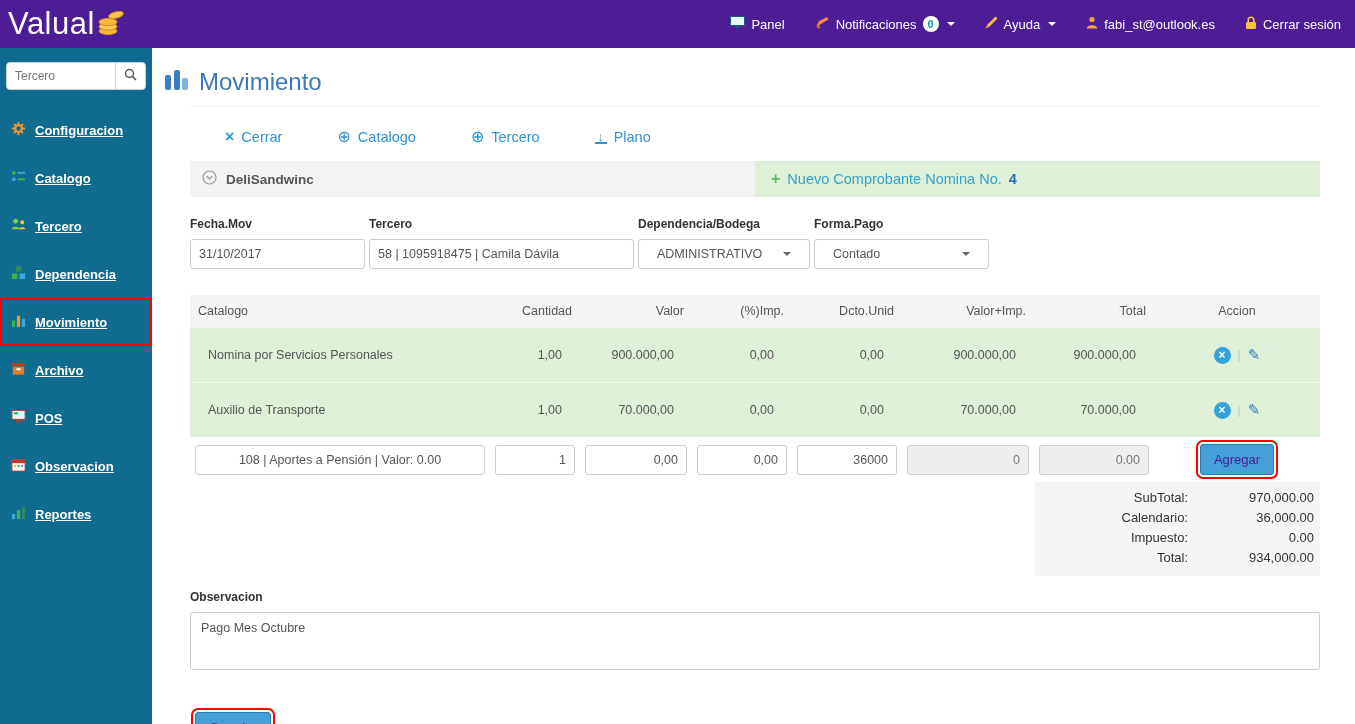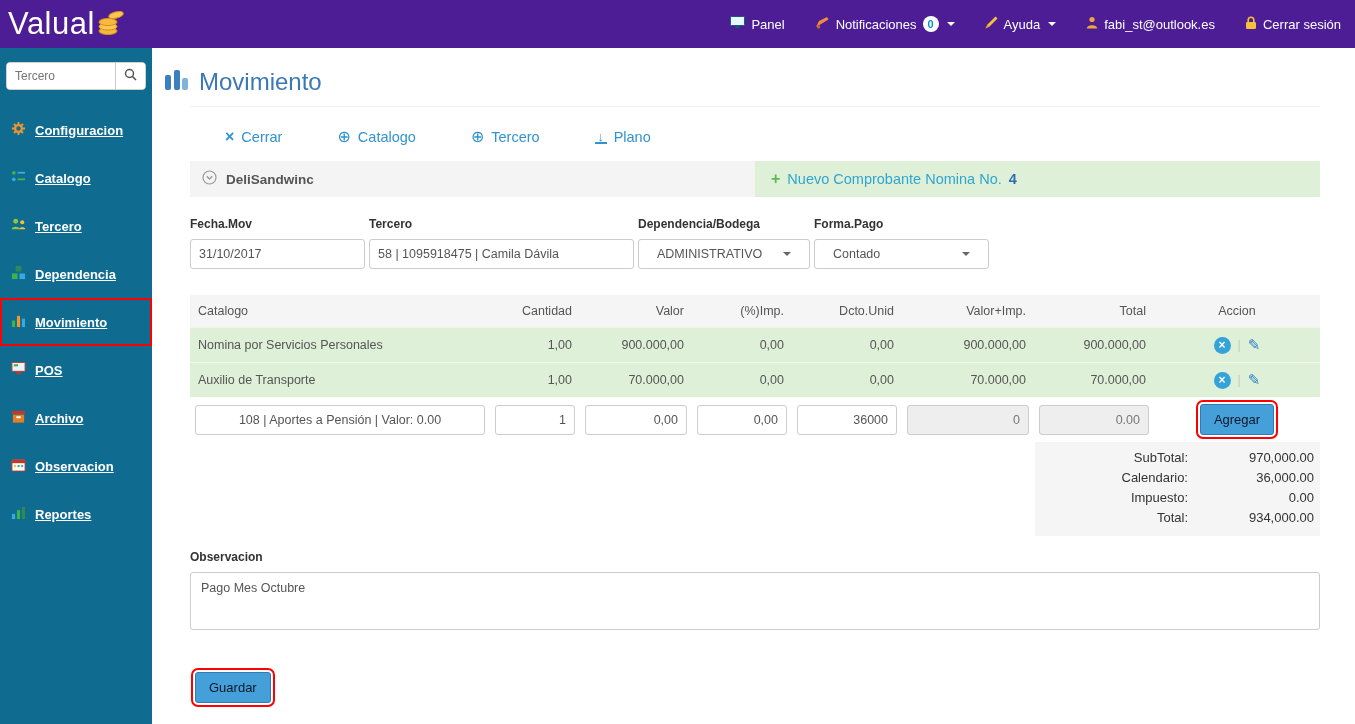--- a/index.html
+++ b/index.html
@@ -47,34 +47,34 @@
   .field label { display:block; font-size:12px; font-weight:bold; color:#333; margin-bottom:8px; }
   .field input { height:30px; width:100%; border:1px solid #ccc; border-radius:3px; padding:0 8px; font-size:12.5px; color:#555; font-family:inherit; }
   .f1{width:175px;} .f2{width:265px;} .f3{width:172px;} .f4{width:175px;}
   .fake-select { height:30px; border:1px solid #ccc; border-radius:3px; padding:0 18px; font-size:12.5px; color:#555; display:flex; align-items:center; justify-content:space-between; cursor:pointer; background:#fff; }
   .fake-select .caret { border-top-color:#666; }
 
   table { width:100%; border-collapse:collapse; font-size:12.5px; color:#555; table-layout:fixed; }
   thead th { background:#f5f5f5; font-weight:normal; padding:9px 8px; text-align:right; color:#555; }
   thead th:first-child { text-align:left; }
   thead th:last-child { text-align:center; }
-  tr.data-row td { background:#dff0d8; padding:8px; text-align:right; border-top:1px solid #eef7e8; }
+  tr.data-row td { background:#dff0d8; padding:18px; text-align:right; border-top:1px solid #eef7e8; }
   tr.data-row td:first-child { text-align:left; }
   tr.data-row td.action { text-align:center; }
   .action-wrap { display:inline-flex; align-items:center; gap:7px; }
   .del-icon { width:17px; height:17px; border-radius:50%; background:#33a3da; color:#fff; font-weight:bold; font-size:12px; line-height:17px; text-align:center; display:inline-block; cursor:pointer; }
   .sep { color:#c8c8c8; }
   .edit-icon { color:#2f7ec1; font-size:15px; cursor:pointer; }
 
   tr.entry-row td { padding:7px 5px; background:#fff; text-align:center; }
   tr.entry-row input { height:30px; width:100%; border:1px solid #ccc; border-radius:3px; padding:0 8px; font-size:12.5px; color:#555; text-align:right; font-family:inherit; }
   tr.entry-row input.txt { text-align:center; }
   tr.entry-row input:disabled { background:#eee; color:#777; }
 
-  .btn { background:#459fd9; color:#0f172a; border:1px solid #2d7cb5; border-radius:3px; font-size:13px; padding:7px 13px; cursor:pointer; font-family:inherit; }
+  .btn { background:#459fd9; color:#4c1d95; border:1px solid #2d7cb5; border-radius:3px; font-size:13px; padding:7px 13px; cursor:pointer; font-family:inherit; }
   .btn.annotated { outline:2px solid #ff0000; outline-offset:2px; }
 
   .totals { width:285px; margin-left:auto; background:#f5f5f5; padding:6px 2px 8px 0; font-size:13px; color:#333; }
   .totals .trow { display:flex; line-height:20px; }
   .totals .tlabel { flex:1; text-align:right; }
   .totals .tvalue { width:130px; text-align:right; padding-right:4px; }
 
   .obs { margin-top:14px; }
   .obs label { display:block; font-size:12px; font-weight:bold; color:#333; margin-bottom:8px; }
   .obs textarea { width:100%; height:58px; border:1px solid #ccc; border-radius:3px; padding:8px 10px; font-size:12.5px; color:#555; resize:none; font-family:inherit; }
@@ -208,36 +208,36 @@
           <rect x="1" y="8" width="3.4" height="7" fill="#39b54a"></rect>
           <rect x="6.3" y="3" width="3.4" height="12" fill="#f0962f"></rect>
           <rect x="11.6" y="6" width="3.4" height="9" fill="#3aa8dd"></rect>
         </svg>
     </span>
     <span>Movimiento</span>
   </div>
   <div class="nav-item">
     <span>
       <svg width="15" height="15" viewBox="0 0 16 16">
+          <rect x="1" y="2" width="14" height="3.5" fill="#c0392b"></rect>
+          <rect x="2" y="6" width="12" height="8.5" fill="#e67e22"></rect>
+          <rect x="5.5" y="7.8" width="5" height="2" rx="0.8" fill="#fff"></rect>
+        </svg>
+    </span>
+    <span>Archivo</span>
+  </div>
+  <div class="nav-item">
+    <span>
+      <svg width="15" height="15" viewBox="0 0 16 16">
           <rect x="1" y="1.5" width="14" height="9.5" rx="1" fill="#eaf5fb" stroke="#c0392b"></rect>
           <rect x="5.5" y="12" width="5" height="2.2" fill="#c0392b"></rect>
           <rect x="3" y="3.5" width="4.5" height="2.2" fill="#39b54a"></rect>
         </svg>
     </span>
     <span>POS</span>
-  </div>
-  <div class="nav-item">
-    <span>
-      <svg width="15" height="15" viewBox="0 0 16 16">
-          <rect x="1" y="2" width="14" height="3.5" fill="#c0392b"></rect>
-          <rect x="2" y="6" width="12" height="8.5" fill="#e67e22"></rect>
-          <rect x="5.5" y="7.8" width="5" height="2" rx="0.8" fill="#fff"></rect>
-        </svg>
-    </span>
-    <span>Archivo</span>
   </div>
   <div class="nav-item">
     <span>
       <svg width="15" height="15" viewBox="0 0 16 16">
           <rect x="1" y="3" width="14" height="12" rx="1" fill="#fff" stroke="#c0392b"></rect>
           <rect x="1" y="3" width="14" height="3.6" fill="#c0392b"></rect>
           <rect x="3.2" y="8.6" width="2.2" height="2.2" fill="#f3c13a"></rect>
           <rect x="7" y="8.6" width="2.2" height="2.2" fill="#39b54a"></rect>
           <rect x="10.8" y="8.6" width="2.2" height="2.2" fill="#3aa8dd"></rect>
         </svg>

